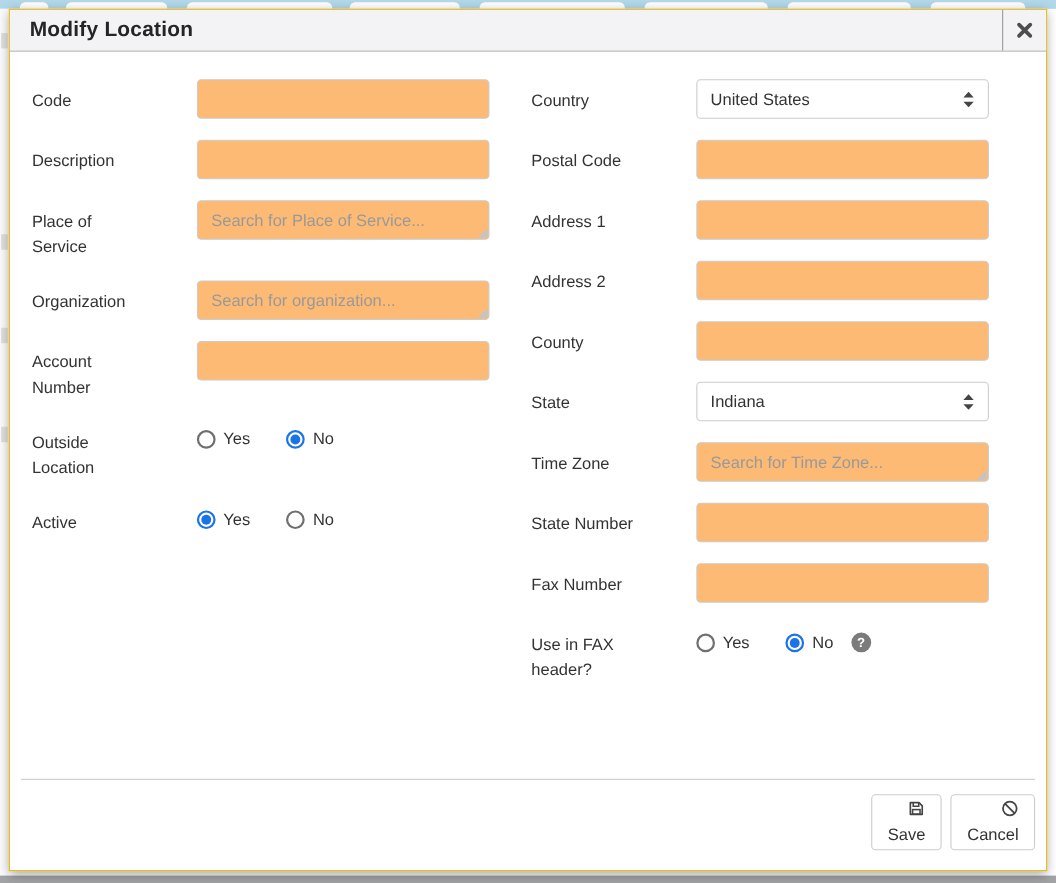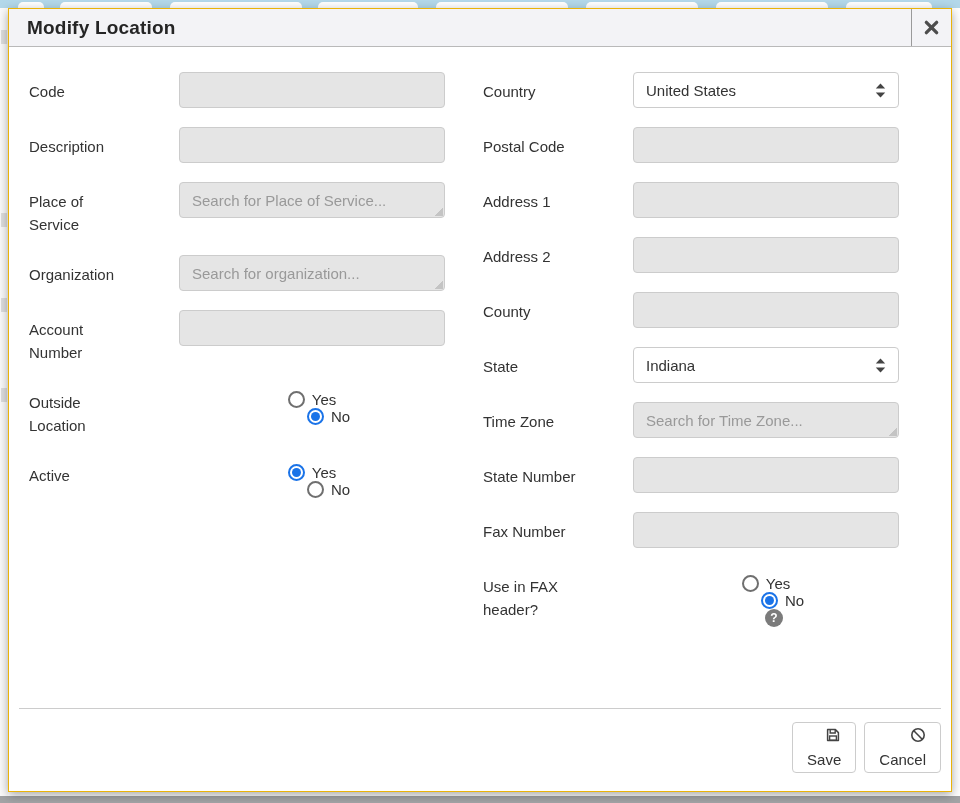--- a/index.html
+++ b/index.html
@@ -51,39 +51,39 @@
   .field-label{
     width:150px; flex:none; padding-top:8px;
     font-size:15px; line-height:23px; color:#333;
     white-space:pre-line;
   }
   .field-control{ flex:1; min-width:0; position:relative; }
 
   .text-input{
     width:100%; height:36px; border:1px solid #ccc; border-radius:4px;
     padding:0 12px; font-family:"Liberation Sans",sans-serif;
-    font-size:15px; color:#333; background:#e5e5e5; outline:none;
+    font-size:15px; color:#333; background:#fdba74; outline:none;
   }
   .text-input::placeholder{ color:#999; opacity:1; }
   .search-wrap{ position:relative; }
   .grip{
     position:absolute; right:2px; bottom:2px; width:9px; height:9px;
     background:linear-gradient(135deg, transparent 52%, #c4c4c4 52%);
     pointer-events:none;
   }
 
   .select-box{
     width:100%; height:36px; border:1px solid #ccc; border-radius:4px;
     background:#fff; display:flex; align-items:center; justify-content:space-between;
     padding:0 12px; cursor:pointer;
   }
   .select-value{ font-size:15px; color:#333; }
   .updown{ flex:none; margin-left:8px; }
 
-  .radio-group{ display:flex; align-items:center; padding-top:8px;flex-direction:column; }
+  .radio-group{ display:flex; align-items:center; padding-top:8px; }
   .radio-option{ display:flex; align-items:center; cursor:pointer; }
   .radio-option + .radio-option{ margin-left:33px; }
   .radio-dot{
     width:17px; height:17px; border:2px solid #6f6f6f; border-radius:50%;
     background:#fff; position:relative; flex:none; display:inline-block;
   }
   .radio-dot.checked{ border-color:var(--accent); }
   .radio-dot.checked::after{
     content:""; position:absolute; left:50%; top:50%; width:9px; height:9px;
     margin:-4.5px 0 0 -4.5px; border-radius:50%; background:var(--accent);

